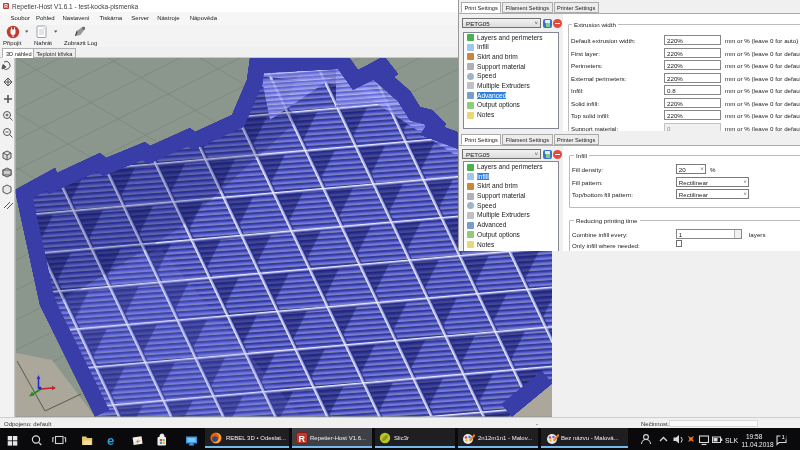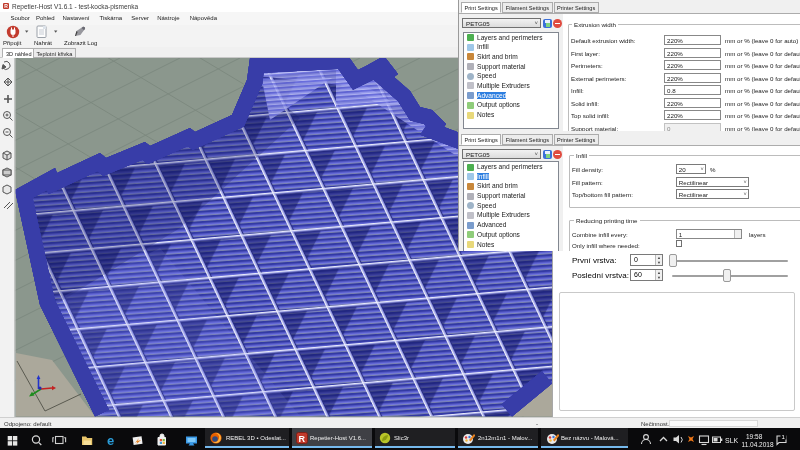--- a/index.html
+++ b/index.html
@@ -278,31 +278,20 @@
 <div class="gbox" style="left:110px;top:74px;width:232px;height:40px;"></div>
 <div class="glab" style="left:115px;top:71px;">Reducing printing time</div>
 <div class="lbl" style="left:113px;top:84.7px;">Combine infill every:</div>
         <div class="tbx spin" style="left:216.8px;top:82.7px;width:66px;">1</div>
         <div class="lbl" style="left:290px;top:84.7px;">layers</div>
 <div class="lbl" style="left:113px;top:96.4px;">Only infill where needed:</div>
         <div class="abs" style="left:216.8px;top:94.4px;width:6.5px;height:6.5px;border:1px solid #707070;background:#fff;"></div>
 </div>
 </div>
 
-<div class="abs" id="rpanel">
-<div class="lbl" style="left:19px;top:5px;">První vrstva:</div>
-<div class="spinbox" style="left:77px;top:3px;">0<span class="ar">▲<br>▼</span></div>
-<div class="track" style="left:119px;top:9px;width:116px;"></div>
-<div class="thumb" style="left:116px;top:3px;"></div>
-<div class="lbl" style="left:19px;top:19.5px;">Poslední vrstva:</div>
-<div class="spinbox" style="left:77px;top:17.5px;">60<span class="ar">▲<br>▼</span></div>
-<div class="track" style="left:119px;top:23.5px;width:116px;"></div>
-<div class="thumb" style="left:170px;top:17.5px;"></div>
-<div class="abs" style="left:6px;top:41px;width:236px;height:119px;border:1px solid #c9c9c9;border-radius:2px;"></div>
-</div>
 
 <div class="abs" id="statusbar">
 <span class="abs" style="left:4px;top:2.5px;">Odpojeno: default</span>
 <span class="abs" style="left:536px;top:2.5px;">-</span>
 <span class="abs" style="left:641px;top:2.5px;">Nečinnost.</span>
 <span class="abs" style="left:669px;top:1.5px;width:89px;height:7px;background:#fafafa;border:1px solid #d8d8d8;"></span>
 </div>
 
 <div class="abs" id="taskbar">
 <svg class="abs" style="left:0;top:0" width="205" height="22.5" viewBox="0 0 205 22.5">

